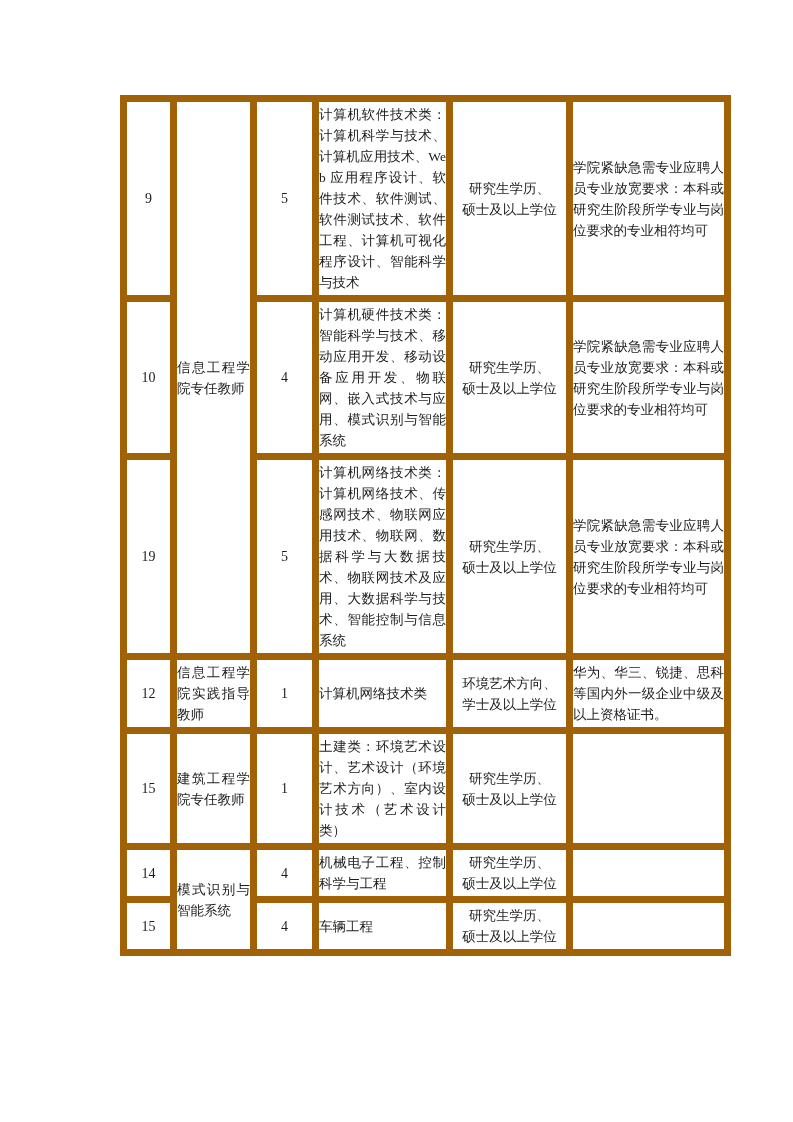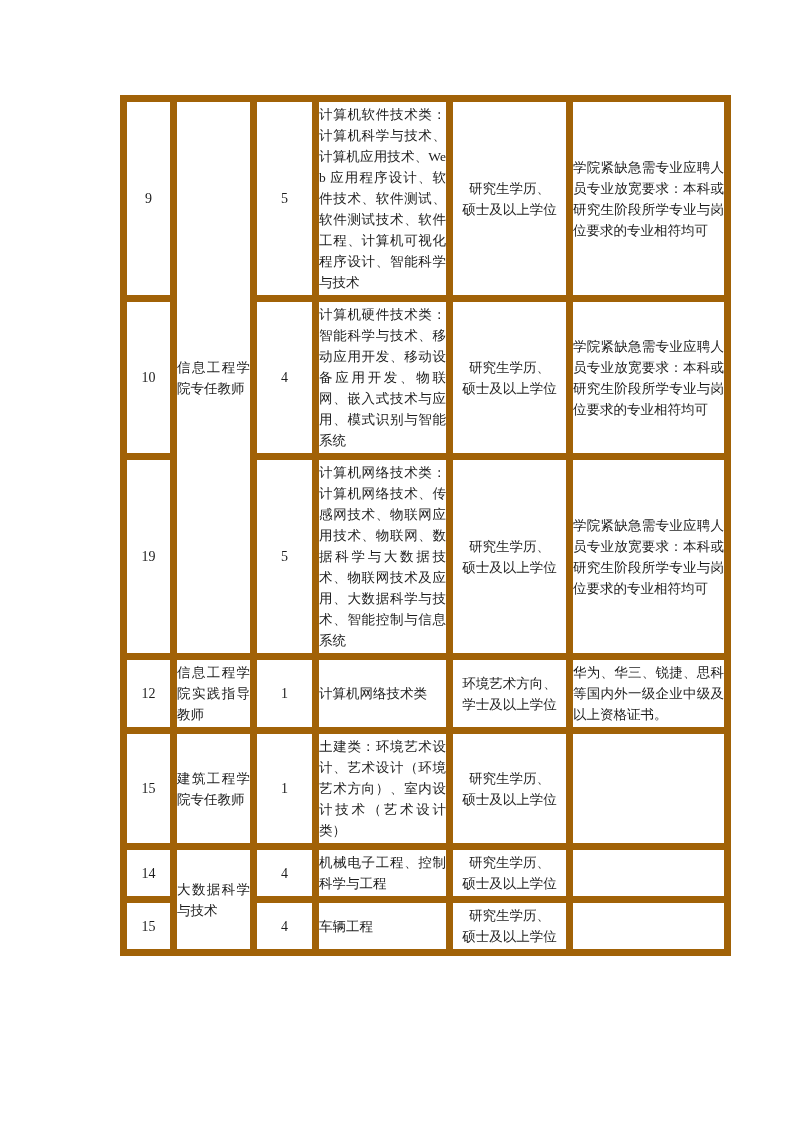--- a/index.html
+++ b/index.html
@@ -121,21 +121,21 @@
         <td class="c-no">15</td>
         <td class="c-dept">建筑工程学院专任教师</td>
         <td class="c-count">1</td>
         <td class="c-majors">土建类：环境艺术设计、艺术设计（环境艺术方向）、室内设计技术（艺术设计类）</td>
         <td class="c-edu">研究生学历、
 硕士及以上学位</td>
         <td class="c-note"></td>
       </tr>
       <tr class="r14">
         <td class="c-no">14</td>
-        <td class="c-dept" rowspan="2">大数据科学与技术</td>
+        <td class="c-dept" rowspan="2">模式识别与智能系统</td>
         <td class="c-count">4</td>
         <td class="c-majors">机械电子工程、控制科学与工程</td>
         <td class="c-edu">研究生学历、
 硕士及以上学位</td>
         <td class="c-note"></td>
       </tr>
       <tr class="r15">
         <td class="c-no">15</td>
         <td class="c-count">4</td>
         <td class="c-majors">车辆工程</td>

